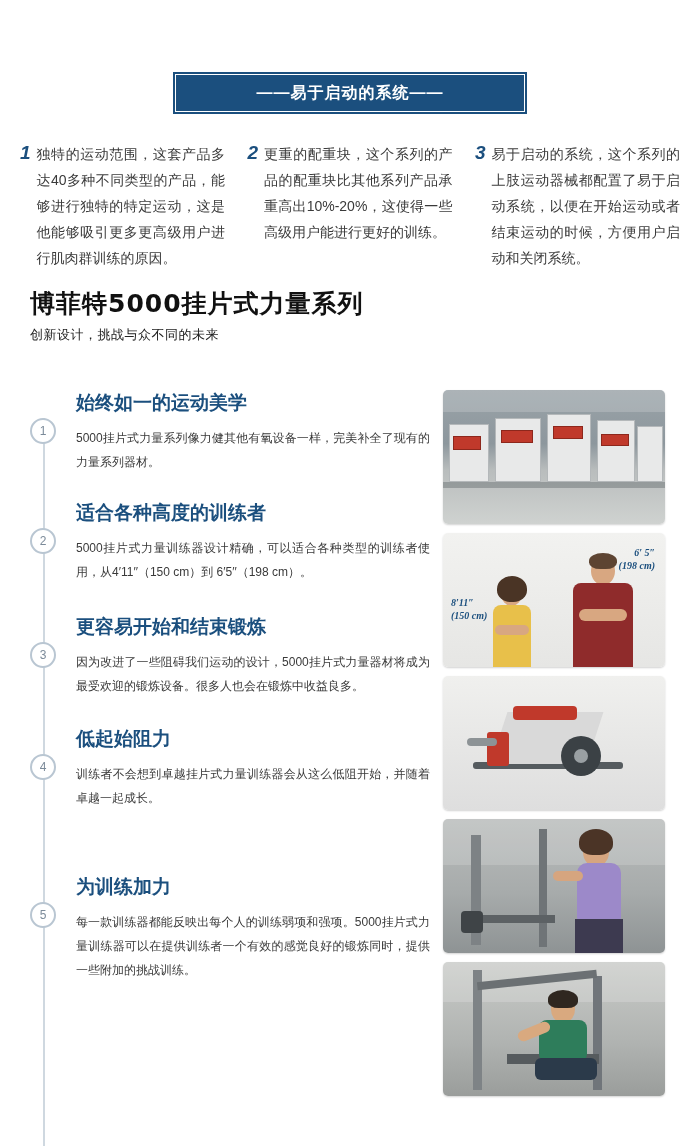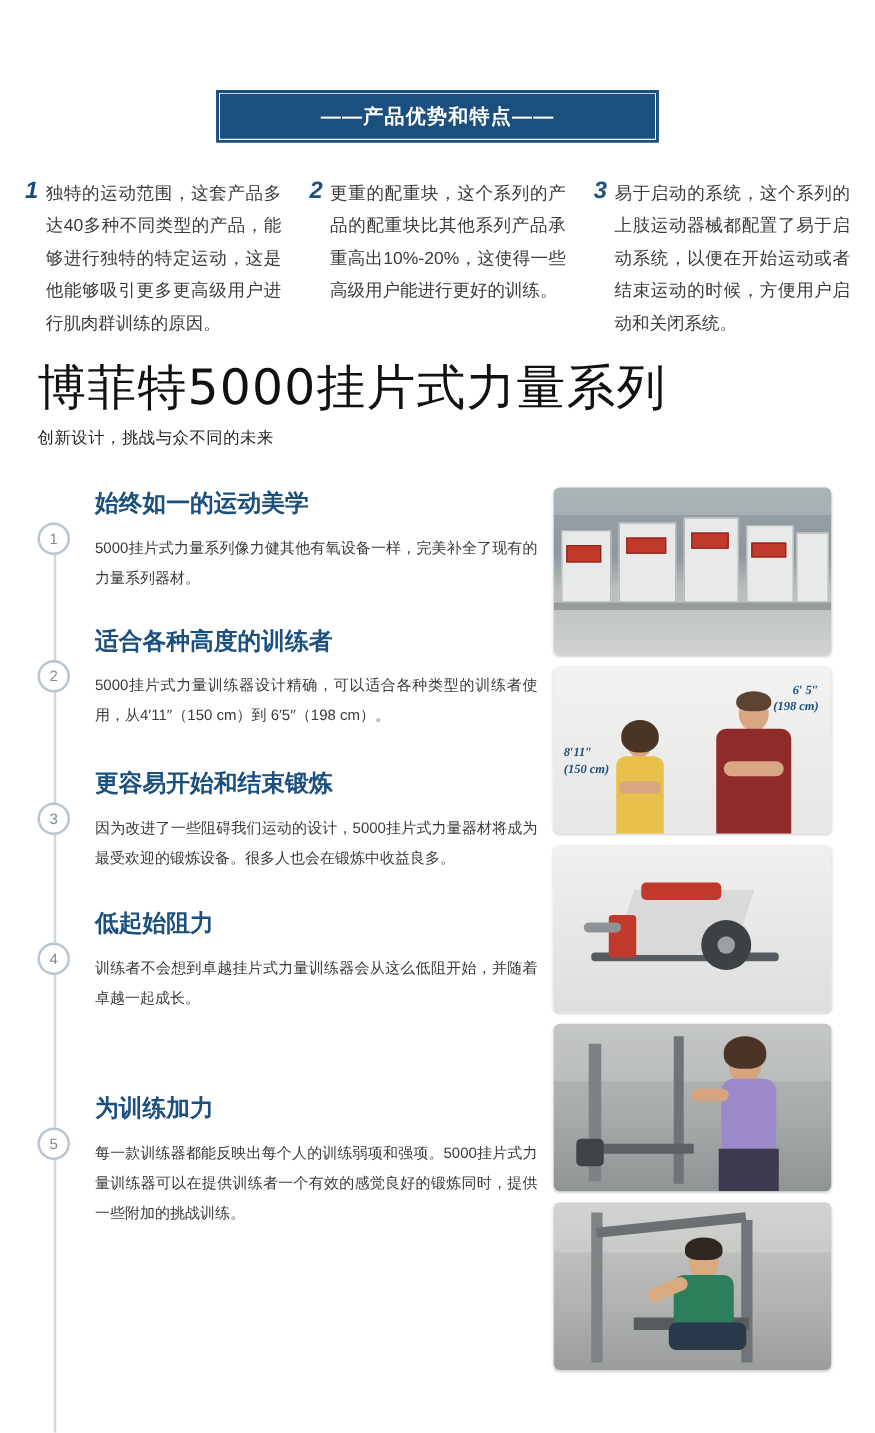--- a/index.html
+++ b/index.html
@@ -71,22 +71,22 @@
     text-align: justify;
   }
 
   
   .title-block {
     position: absolute;
     left: 30px; top: 290px;
     width: 640px;
   }
   .main-title {
-    font-size: 39px;
-    font-weight: normal;
+    font-size: 25px;
+    font-weight: bold;
     color: #111111;
     letter-spacing: 1px;
     line-height: 1.1;
     font-family: "DejaVu Sans", "Liberation Sans", sans-serif;
   }
   .sub-title {
     margin-top: 8px;
     font-size: 13px;
     color: #222222;
     letter-spacing: 0.5px;
@@ -190,21 +190,21 @@
   
   .p5 { background: linear-gradient(#c9cbc8 0%, #b0b3b1 60%, #9a9d9b 100%); }
 
   .shape { position: absolute; }
 </style>
 </head>
 <body>
 
 <div class="banner-wrap">
   <div class="banner">
-    <span class="banner-text">——产品优势和特点——</span>
+    <span class="banner-text">——易于启动的系统——</span>
   </div>
 </div>
 
 <div class="adv-row">
   <div class="adv-col">
     <span class="adv-num">1</span>
     <span class="adv-text">独特的运动范围，这套产品多达40多种不同类型的产品，能够进行独特的特定运动，这是他能够吸引更多更高级用户进行肌肉群训练的原因。</span>
   </div>
   <div class="adv-col">
     <span class="adv-num">2</span>

